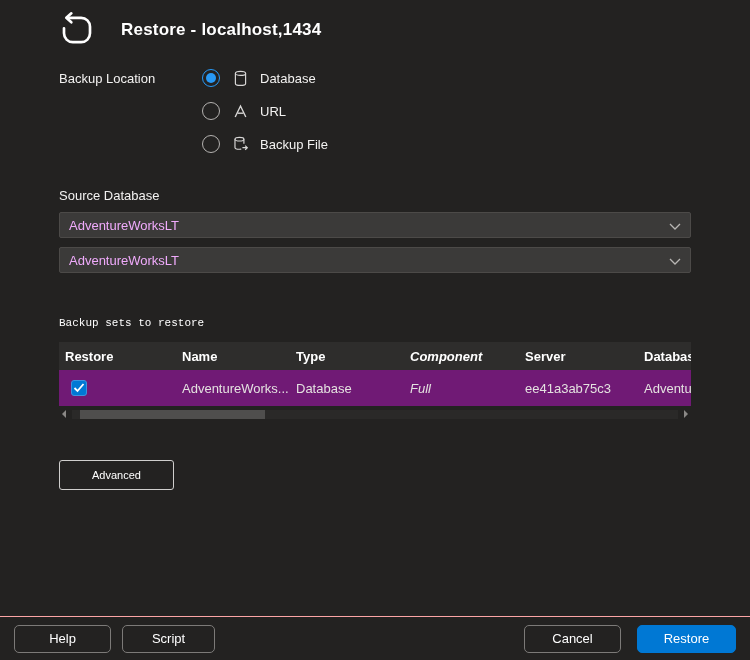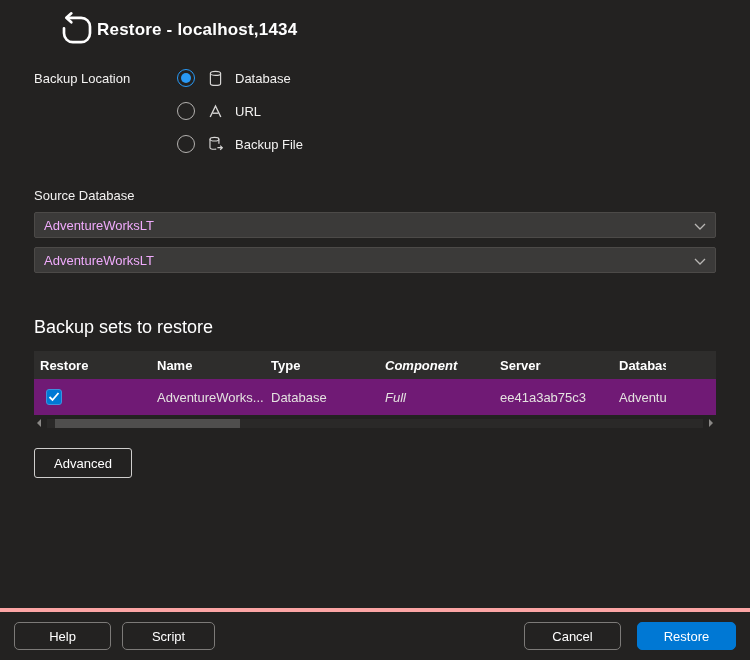--- a/index.html
+++ b/index.html
@@ -7,25 +7,25 @@
   body {
     background: #232221;
     font-family: "Liberation Sans", sans-serif;
     color: #f3f2f1;
     position: relative;
     overflow: hidden;
     font-size: 13px;
   }
 
   
-  .header { display: flex; align-items: center; gap: 0; padding: 10px 0 0 57px; height: 50px; }
+  .header { display: flex; align-items: center; gap: 24px; padding: 10px 0 0 57px; height: 50px; }
   .restore-icon svg { display: block; }
   .title { font-size: 17px; font-weight: 700; color: #ffffff; letter-spacing: .2px; }
 
-  .content { padding: 0 34px; }
+  .content { padding: 0 59px; }
 
   
   .bl-row { display: flex; margin-top: 18px; }
   .bl-label { width: 143px; padding-top: 3px; color: #f3f2f1; }
   .radio-group { display: flex; flex-direction: column; gap: 13px; }
   .radio-option { display: flex; align-items: center; gap: 11px; height: 20px; cursor: pointer; }
   .radio { width: 18px; height: 18px; border-radius: 50%; border: 1.5px solid #b4b2b0; position: relative; flex: none; }
   .radio.selected { border-color: #2899f5; }
   .radio.selected::after { content: ""; position: absolute; inset: 3px; border-radius: 50%; background: #2899f5; }
   .opt-icon { width: 18px; display: flex; justify-content: center; }
@@ -37,48 +37,48 @@
   .tgt-label { margin-top: 16px; }
   .required { color: #e8655a; margin-left: 3px; }
   .select {
     margin-top: 9px; height: 26px; background: #3b3a39;
     border: 1px solid #4c4a48; border-radius: 2px;
     display: flex; align-items: center; justify-content: space-between;
     padding: 0 9px; color: #f0abfc; cursor: pointer;
   }
 
   
-  .section-title { margin-top: 44px; font-size: 18px; color: #ffffff; }
+  .section-title { margin-top: 44px; font-size: 11px; color: #ffffff; font-family: Liberation Mono, monospace; }
   .table { margin-top: 13px; }
   .thead { display: flex; background: #2e2d2c; height: 28px; align-items: center; font-weight: 700; color: #ffffff; }
   .trow { display: flex; background: #701a75; height: 36px; align-items: center; color: #e4e2e0; cursor: pointer; }
   .th, .td { padding-left: 6px; overflow: hidden; white-space: nowrap; flex: none; }
   .c0 { width: 117px; } .c1 { width: 114px; } .c2 { width: 114px; }
   .c3 { width: 115px; font-style: italic; } .c4 { width: 119px; } .c5 { width: 53px; }
   .checkbox {
     width: 16px; height: 16px; border-radius: 3px; background: #0078d4;
     border: 1px solid #3d92de; display: inline-flex; align-items: center;
     justify-content: center; margin-left: 6px; cursor: pointer;
   }
 
   
   .hscroll { display: flex; align-items: center; height: 12px; margin-top: 2px; }
   .arr { width: 10px; height: 10px; display: flex; align-items: center; justify-content: center; cursor: pointer; }
   .track { flex: 1; position: relative; height: 9px; margin: 0 3px; background: #2a2928; cursor: pointer; }
   .thumb { position: absolute; left: 8px; top: 0; width: 185px; height: 9px; background: #4f4e4d; cursor: grab; }
 
   
   .advanced-btn {
-    margin-top: 19px; width: 98px; height: 30px; background: transparent;
+    margin-top: 40px; width: 115px; height: 30px; background: transparent;
     border: 1px solid #cfcecd; border-radius: 3px; color: #ffffff;
-    font-size: 13px; font-family: inherit; cursor: pointer;
+    font-size: 11px; font-family: inherit; cursor: pointer;
   }
   .footer {
-    position: absolute; left: 0; right: 0; bottom: 0; height: 52px;
-    border-top: 4px solid #fca5a5; background: #232221;
+    position: absolute; left: 0; right: 0; bottom: 0; height: 44px;
+    border-top: 1px solid #fca5a5; background: #232221;
     display: flex; align-items: center; padding: 4px 14px; gap: 11px;
   }
   .btn {
     height: 28px; min-width: 97px; padding: 0 14px; background: transparent;
     border: 1px solid #7c7a78; border-radius: 5px; color: #ffffff;
     font-size: 13px; font-family: inherit; cursor: pointer;
   }
   .btn.script { min-width: 93px; }
   .right-group { margin-left: auto; display: flex; gap: 16px; }
   .btn.primary { background: #0078d4; border-color: #0078d4; min-width: 99px; }

